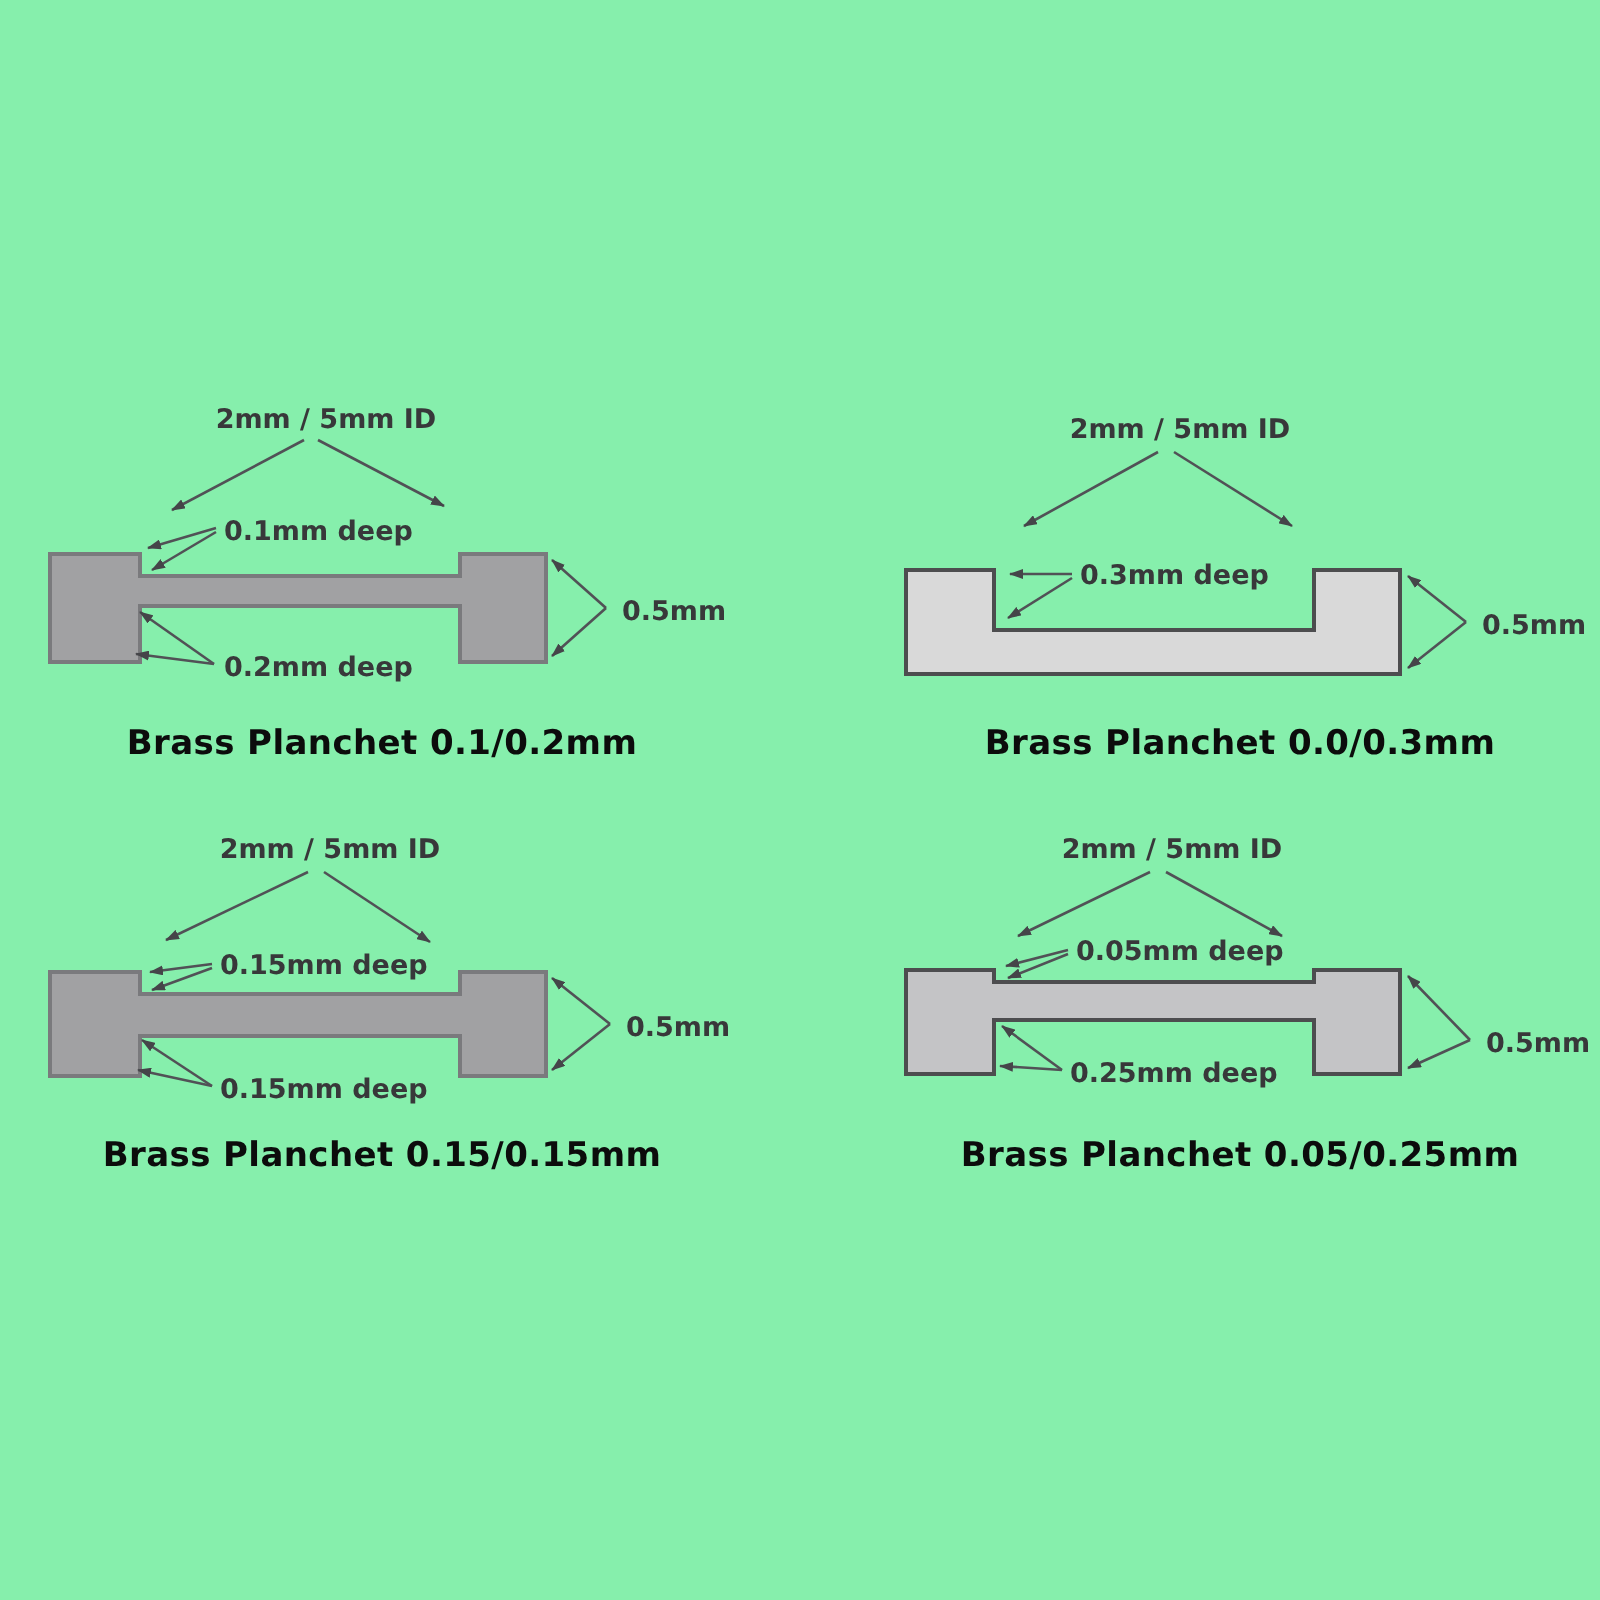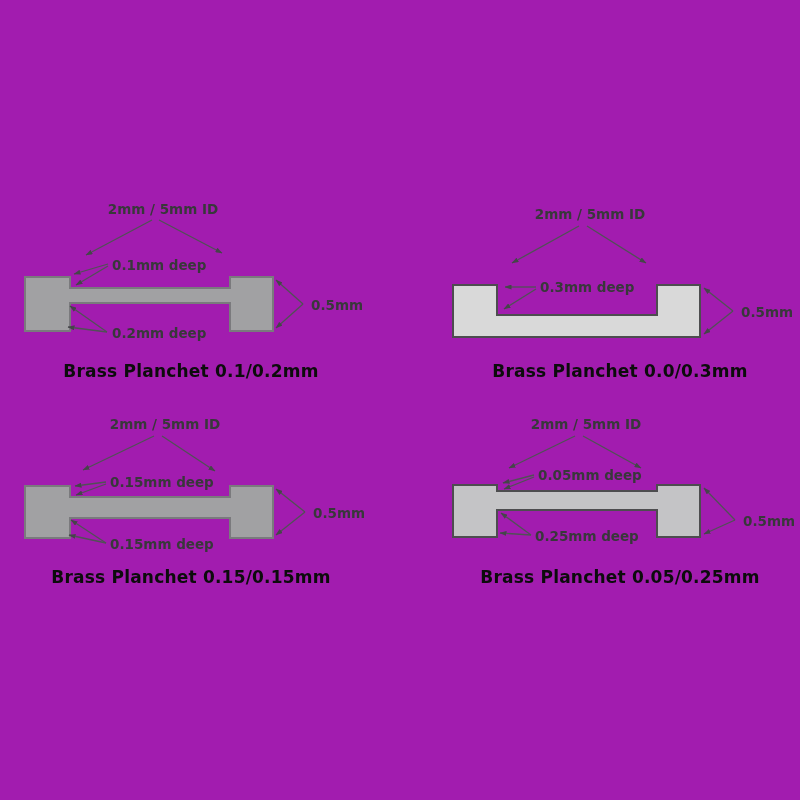--- a/index.html
+++ b/index.html
@@ -1,20 +1,20 @@
 <!DOCTYPE html>
 <html><head>
 <meta charset="utf-8">
 <style>
   html, body { margin: 0; padding: 0; background: #ffffff; }
   .canvas {
     position: relative;
     width: 800px;
     height: 800px;
-    background: #a21caf;
+    background: #86efac;
     overflow: hidden;
     font-family: "DejaVu Sans", sans-serif;
   }
   .panel { position: absolute; width: 400px; height: 215px; }
   .panel.tl { left: 0;   top: 180px; }
   .panel.tr { left: 400px; top: 180px; }
   .panel.bl { left: 0;   top: 393px; }
   .panel.br { left: 400px; top: 393px; }
 
   .shape { stroke-width: 2; }

